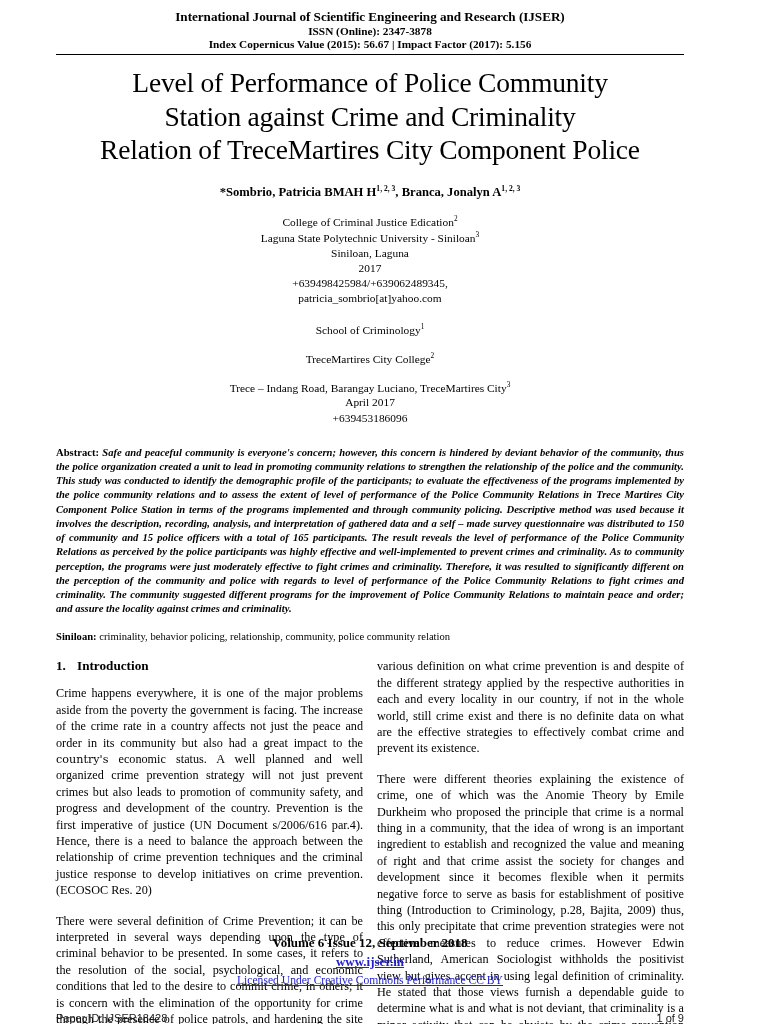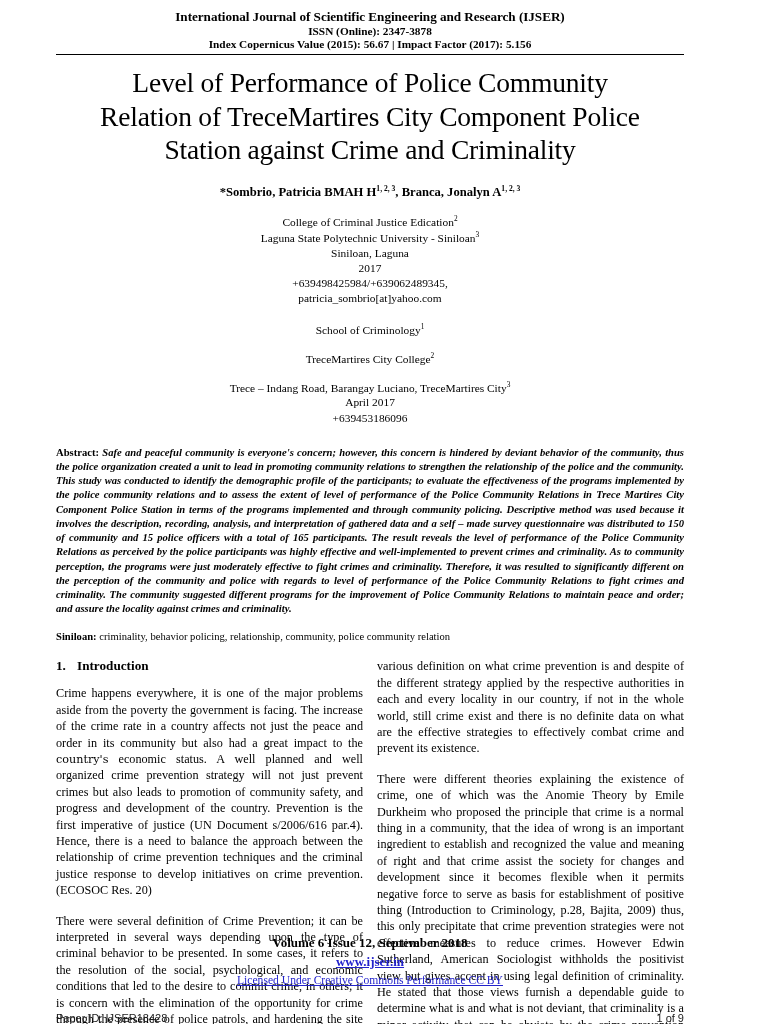--- a/index.html
+++ b/index.html
@@ -171,22 +171,22 @@
 
   <div class="jhead">
     <div class="line l1">International Journal of Scientific Engineering and Research (IJSER)</div>
     <div class="line l2">ISSN (Online): 2347-3878</div>
     <div class="line l3">Index Copernicus Value (2015): 56.67 | Impact Factor (2017): 5.156</div>
   </div>
   <hr class="hrule">
 
   <div class="title">
     <div>Level of Performance of Police Community</div>
+    <div>Station against Crime and Criminality</div>
     <div>Relation of TreceMartires City Component Police</div>
-    <div>Station against Crime and Criminality</div>
   </div>
 
   <div class="authors"><span>*Sombrio, Patricia BMAH H</span><sup>1, 2, 3</sup><span>, Branca, Jonalyn A</span><sup>1, 2, 3</sup></div>
 
   <div class="affil">
     <div><span>College of Criminal Justice Edication</span><sup>2</sup></div>
     <div><span>Laguna State Polytechnic University - Siniloan</span><sup>3</sup></div>
     <div>Siniloan, Laguna</div>
     <div>2017</div>
     <div>+639498425984/+639062489345,</div>

